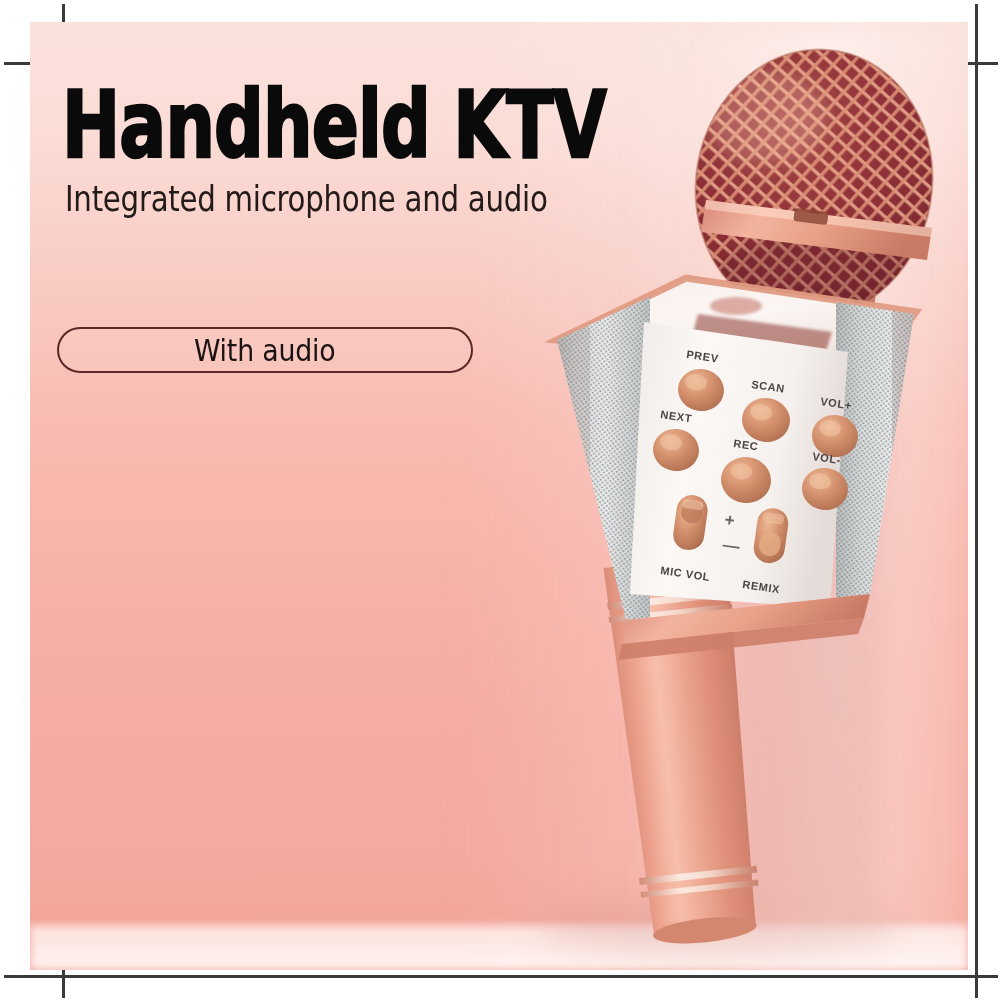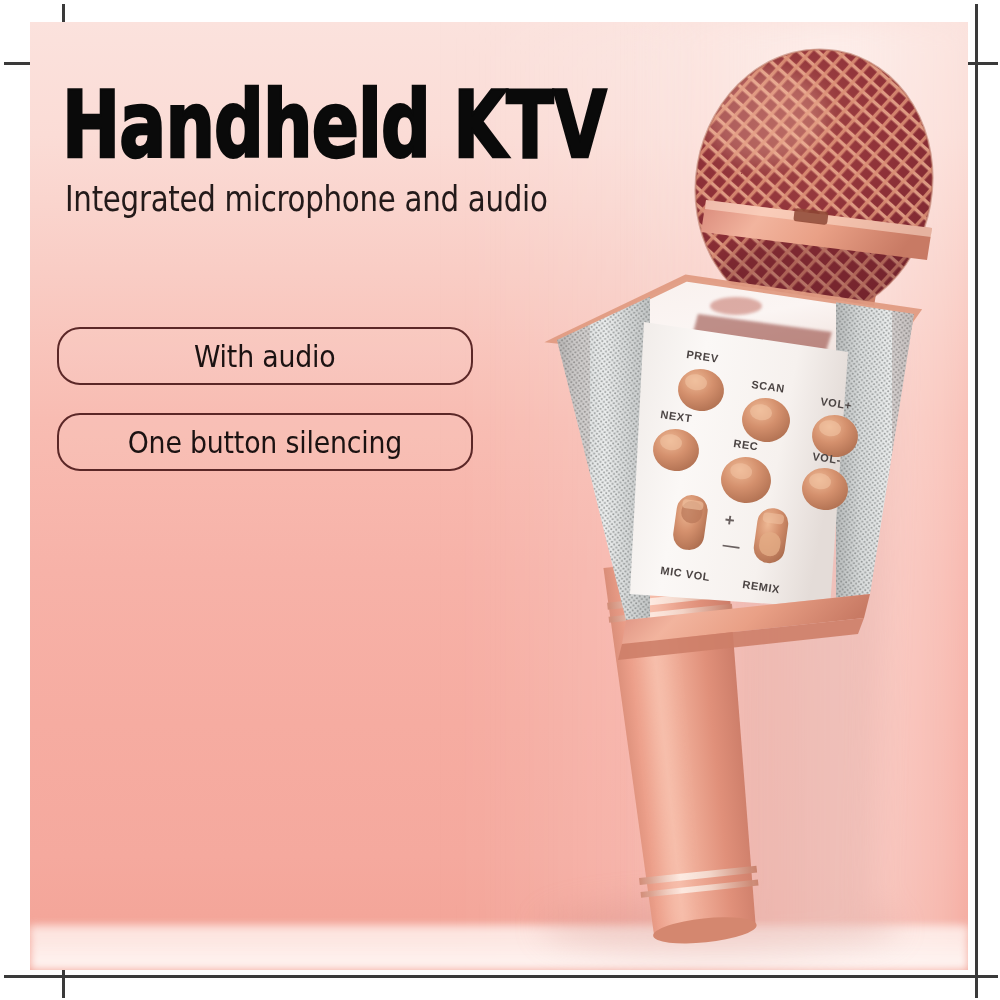--- a/index.html
+++ b/index.html
@@ -127,21 +127,21 @@
 
   
   .pill-stack {
     position: absolute;
     left: 27px;
     top: 305px;
     width: 416px;
   }
   .pill {
     position: relative;
-    height: 58px;
+    height: 46px;
     margin-bottom: 28px;
     border: 2.2px solid #5b2727;
     border-radius: 23px;
     background: rgba(255,255,255,0.06);
     display: flex;
     align-items: center;
     justify-content: center;
     box-sizing: border-box;
   }
   .pill-label {
@@ -426,19 +426,16 @@
       </svg>
     </div>
 
     <div class="headline">Handheld KTV</div>
     <div class="subhead">Integrated microphone and audio</div>
 
     <div class="pill-stack">
       <div class="pill">
         <span class="pill-label">With audio</span>
       </div>
-      <div class="pill">
-        <span class="pill-label">One button silencing</span>
-      </div>
     </div>
 
   </div>
 </div>
 
 </body></html>

